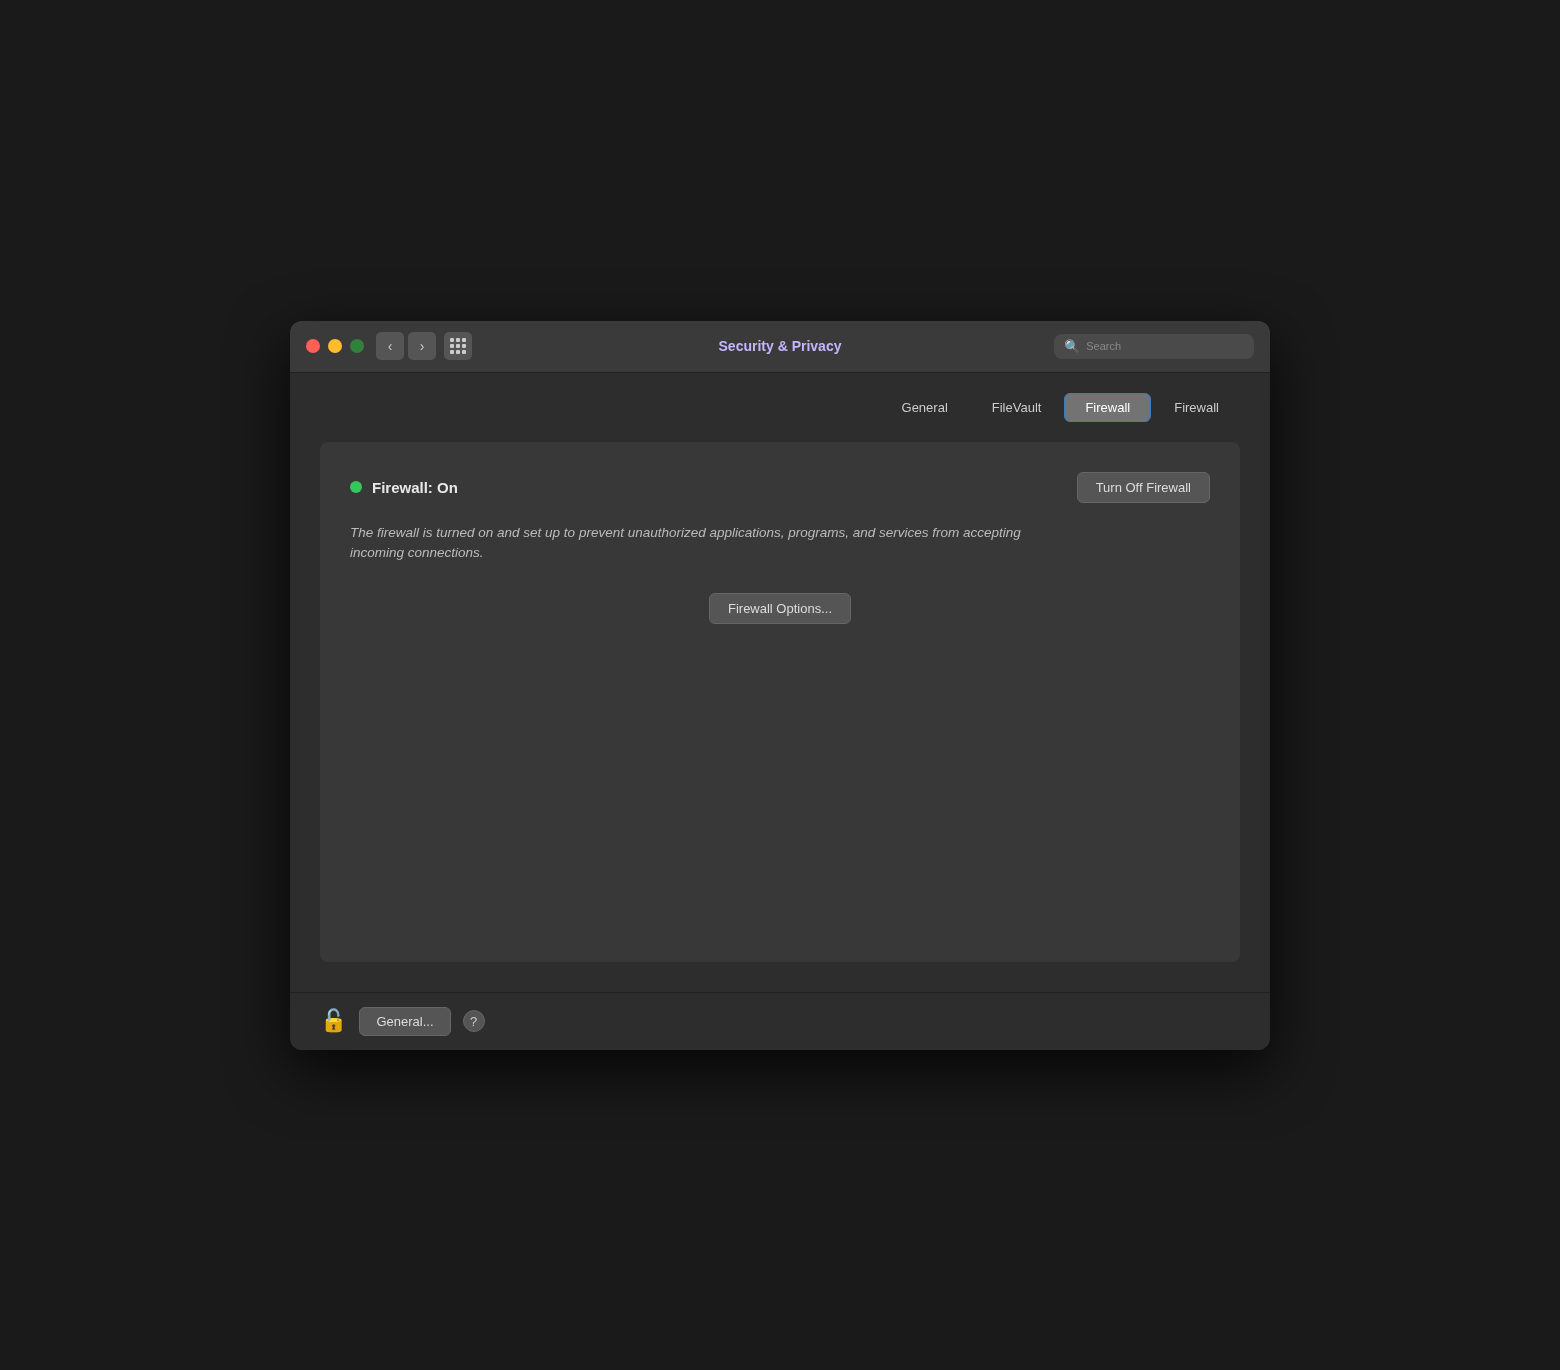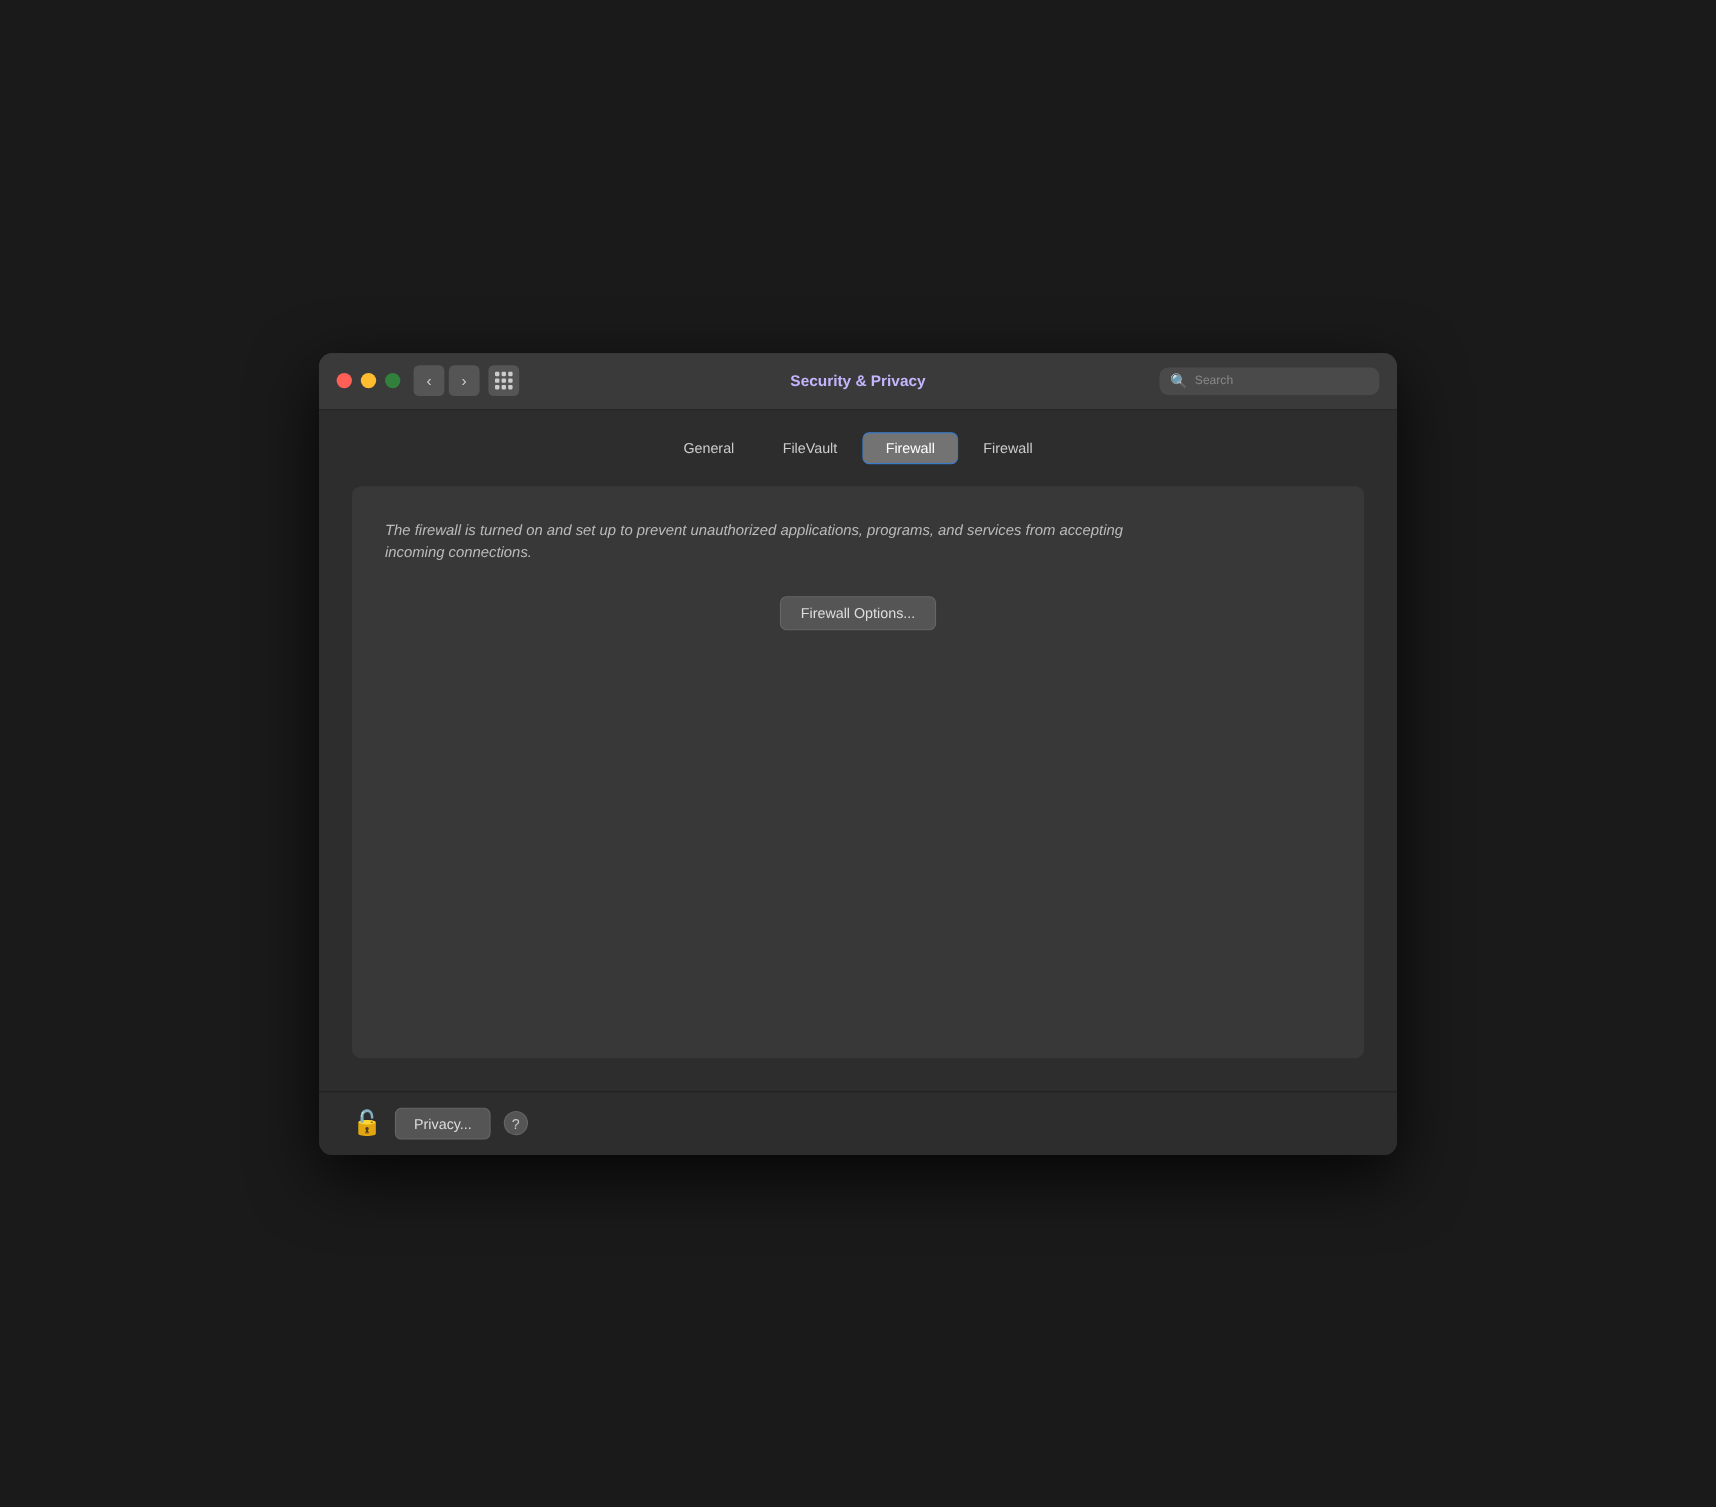--- a/index.html
+++ b/index.html
@@ -123,21 +123,21 @@
     }
 
     .search-input::placeholder { color: #888; }
 
     .content {
       padding: 20px 30px 30px;
     }
 
     .tabs {
       display: flex;
-      justify-content: center;
+      justify-content: flex-end;
       gap: 2px;
       margin-bottom: 20px;
     }
 
     .tab {
       padding: 6px 20px;
       border-radius: 6px;
       font-size: 13px;
       cursor: pointer;
       color: #ccc;
@@ -308,27 +308,34 @@
   <div class="content">
 
     <div class="tabs">
       <button class="tab">General</button>
       <button class="tab">FileVault</button>
       <button class="tab active">Firewall</button>
       <button class="tab">Firewall</button>
     </div>
 
     <div class="tab-panel">
+      <div class="firewall-header">
+        <div class="firewall-status">
+          <div class="status-dot"></div>
+          <span class="firewall-label">Firewall: On</span>
+        </div>
+        <button class="action-btn">Turn Off Firewall</button>
+      </div>
 
       <p class="firewall-description">The firewall is turned on and set up to prevent unauthorized applications, programs, and services from accepting incoming connections.</p>
 
       <div class="firewall-options-row">
         <button class="action-btn">Firewall Options...</button>
       </div>
     </div>
   </div>
 
   <div class="bottom-bar">
     <span class="lock-icon">🔓</span>
-    <button class="advanced-btn">Privacy...</button>
+    <button class="advanced-btn">General...</button>
     <button class="help-btn">?</button>
   </div>
 </div>
 
 </body></html>

